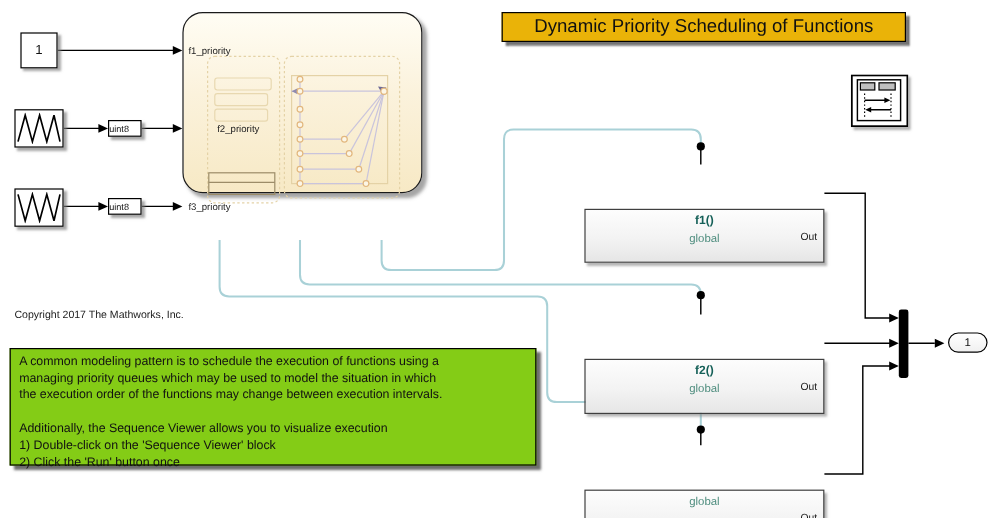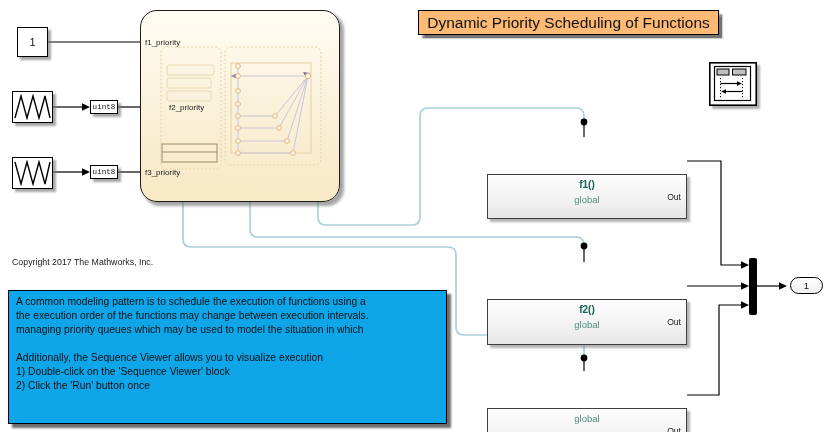--- a/index.html
+++ b/index.html
@@ -10,26 +10,26 @@
   svg{display:block;}
   .wires{position:absolute;left:0;top:0;}
 
   
   .blk{
     position:absolute;background:#ffffff;border:1.4px solid #000;
     box-shadow:2.5px 2.5px 2px rgba(120,120,120,0.65);
     box-sizing:border-box;
   }
   .const-block{display:flex;align-items:center;justify-content:center;font-size:11px;color:#111;}
-  .conv-block{display:flex;align-items:center;justify-content:center;font-size:7.6px;color:#111;border-width:1px;font-family:Liberation Mono, monospace;}
+  .conv-block{display:flex;align-items:center;justify-content:flex-start;font-size:7.6px;color:#111;border-width:1px;}
   .gen-block{display:flex;align-items:center;justify-content:center;}
 
   
   .chart{
-    position:absolute;left:140px;top:10px;width:200px;height:192px;
+    position:absolute;left:152px;top:10px;width:200px;height:151px;
     border:1.6px solid #1a1a1a;border-radius:17px;
     background:linear-gradient(180deg,#FFFDF4 0%,#FBF2DC 45%,#F7E9C5 100%);
     box-shadow:3.5px 3.5px 3px rgba(105,105,105,0.6);
     box-sizing:border-box;
   }
   .chart-port-label{
     position:absolute;left:4px;font-size:8px;color:#222;white-space:nowrap;
   }
 
   
@@ -40,30 +40,30 @@
     box-shadow:2.5px 2.5px 2px rgba(130,130,130,0.6);
     box-sizing:border-box;
     margin-top:36px;
   }
   .fname{text-align:center;margin-top:4px;font-size:10px;font-weight:bold;color:#156058;}
   .fscope{text-align:center;margin-top:4px;font-size:9.5px;color:#4E8D7E;}
   .fout{position:absolute;right:5px;top:50%;transform:translateY(-50%);font-size:8.6px;color:#1a1a1a;}
 
   
   .title-box{
-    position:absolute;left:418px;top:10px;width:301px;height:25px;
-    background:#fdba74;border:1.6px solid #000;
+    position:absolute;left:418px;top:10px;width:337px;height:25px;
+    background:#eab308;border:1.6px solid #000;
     box-shadow:3.5px 3.5px 1.5px rgba(70,70,70,0.75);
     display:flex;align-items:center;justify-content:center;
     font-size:15.5px;color:#111;box-sizing:border-box;white-space:nowrap;
   }
   .copyright{position:absolute;left:12px;top:257px;font-size:8.8px;color:#1a1a1a;}
   .desc-box{
-    position:absolute;left:8px;top:290px;width:439px;height:134px;
-    background:#0ea5e9;border:1.6px solid #000;
+    position:absolute;left:8px;top:290px;width:439px;height:98px;
+    background:#84cc16;border:1.6px solid #000;
     box-shadow:3.5px 3.5px 2px rgba(60,60,60,0.75);
     padding:4px 7px;box-sizing:border-box;
     font-size:10.3px;color:#111;
   }
   .desc-line{min-height:14px;line-height:14px;white-space:nowrap;}
 
   
   .mux{position:absolute;left:749px;top:258px;width:8px;height:57px;background:#000;border-radius:2px;}
   .outport{
     position:absolute;left:790px;top:277px;width:33px;height:17px;
@@ -231,21 +231,21 @@
   <div class="mux"></div>
 
   <div class="outport">
     <span>1</span>
   </div>
 
   <div class="copyright">Copyright 2017 The Mathworks, Inc.</div>
 
   <div class="desc-box">
     <div class="desc-line">A common modeling pattern is to schedule the execution of functions using a</div>
+    <div class="desc-line">managing priority queues which may be used to model the situation in which</div>
     <div class="desc-line">the execution order of the functions may change between execution intervals.</div>
-    <div class="desc-line">managing priority queues which may be used to model the situation in which</div>
     <div class="desc-line"></div>
     <div class="desc-line">Additionally, the Sequence Viewer allows you to visualize execution</div>
     <div class="desc-line">1) Double-click on the 'Sequence Viewer' block</div>
     <div class="desc-line">2) Click the 'Run' button once</div>
   </div>
 
 </div>
 
 </body></html>

